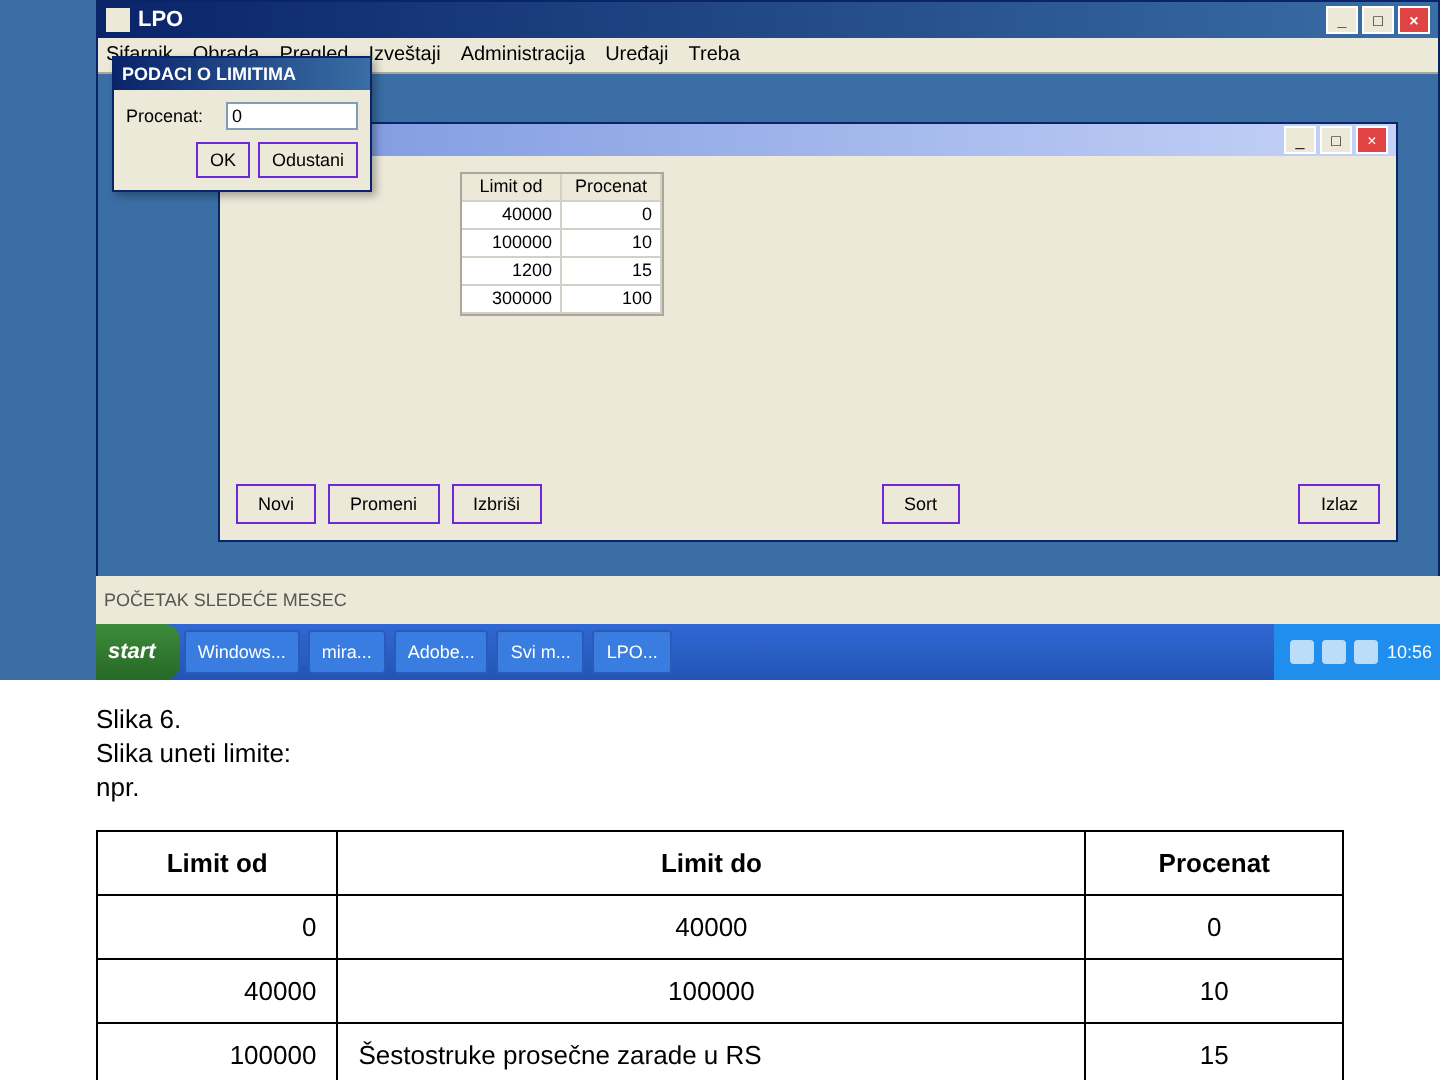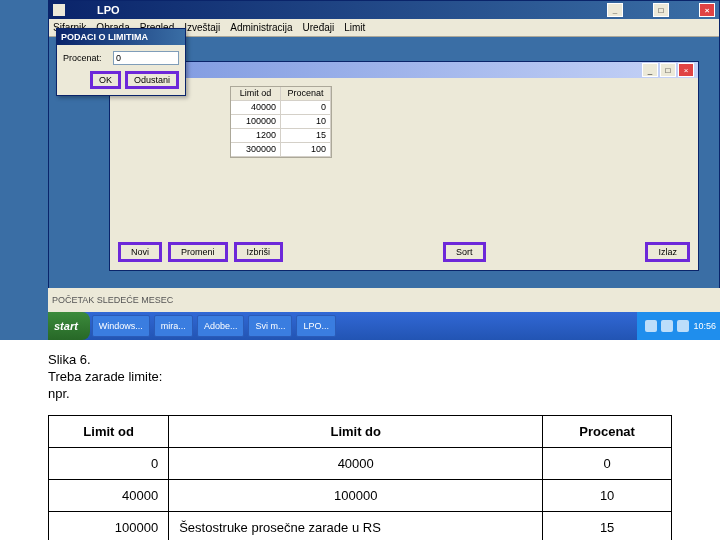--- a/index.html
+++ b/index.html
@@ -3,21 +3,21 @@
 <meta charset="utf-8">
 <style>
   * { box-sizing: border-box; margin: 0; padding: 0; }
   body { font-family: Tahoma, Arial, sans-serif; font-size: 11px; background: #fff; width: 720px; }
   
   
   .screenshot { width: 720px; height: 340px; background: #3a6ea5; position: relative; overflow: hidden; }
   
   
   .outer-window { position: absolute; top: 0; left: 48px; width: 672px; height: 310px; background: #3a6ea5; border: 1px solid #0a246a; }
-  .outer-titlebar { height: 18px; background: linear-gradient(to right, #0a246a, #3a6ea5); display: flex; align-items: center; padding: 0 4px; color: #fff; font-weight: bold; gap: 28px; }
+  .outer-titlebar { height: 18px; background: linear-gradient(to right, #0a246a, #3a6ea5); display: flex; align-items: center; padding: 0 4px; color: #fff; font-weight: bold; }
   .outer-titlebar .icon { width: 12px; height: 12px; background: #ece9d8; margin-right: 4px; }
   .outer-titlebar .spacer { flex: 1; }
   .winbtn { width: 16px; height: 14px; background: #ece9d8; border: 1px solid #fff; margin-left: 2px; font-size: 8px; display: flex; align-items: center; justify-content: center; color: #000; }
   .winbtn.close { background: #e04343; color: #fff; }
   
   
   .menubar { height: 18px; background: #ece9d8; display: flex; align-items: center; padding: 0 4px; font-size: 10px; color: #000; gap: 10px; border-bottom: 1px solid #aca899; }
   
   
   .inner-window { position: absolute; top: 60px; left: 60px; width: 590px; height: 210px; background: #ece9d8; border: 1px solid #0a246a; }
@@ -27,21 +27,21 @@
   .inner-body { padding: 6px; position: relative; height: calc(100% - 16px); }
   
   
   .grid { position: absolute; left: 120px; top: 8px; background: #fff; border: 1px solid #aca899; font-size: 9px; }
   .grid-row { display: flex; }
   .grid-cell { border-right: 1px solid #d4d0c8; border-bottom: 1px solid #d4d0c8; padding: 1px 4px; text-align: right; width: 50px; height: 14px; overflow: hidden; }
   .grid-header .grid-cell { background: #ece9d8; text-align: center; font-weight: normal; }
   
   
   .btn-row { position: absolute; bottom: 8px; left: 8px; right: 8px; display: flex; gap: 6px; justify-content: flex-end; }
-  .btn { height: 20px; padding: 0 10px; background: #ece9d8; border: 3px solid #6d28d9; font-size: 9px; display: flex; align-items: center; justify-content: center; }
+  .btn { height: 20px; padding: 0 10px; background: #ece9d8; border: 1px solid #6d28d9; font-size: 9px; display: flex; align-items: center; justify-content: center; }
   .btn-row .spacer { flex: 1; }
   
   
   .dialog { position: absolute; top: 28px; left: 56px; width: 130px; background: #ece9d8; border: 1px solid #0a246a; z-index: 10; box-shadow: 2px 2px 4px rgba(0,0,0,0.3); }
   .dialog-titlebar { height: 16px; background: linear-gradient(to right, #0a246a, #3a6ea5); color: #fff; font-size: 9px; display: flex; align-items: center; padding: 0 4px; font-weight: bold; }
   .dialog-body { padding: 6px; }
   .dlg-row { display: flex; align-items: center; margin-bottom: 4px; font-size: 9px; }
   .dlg-row label { width: 50px; }
   .dlg-row input { flex: 1; height: 14px; border: 1px solid #7f9db9; font-size: 9px; padding: 0 2px; width: 60px; }
   .dlg-btns { display: flex; gap: 4px; justify-content: flex-end; margin-top: 6px; }
@@ -82,21 +82,21 @@
       <div class="winbtn">□</div>
       <div class="winbtn close">×</div>
     </div>
     <div class="menubar">
       <span>Sifarnik</span>
       <span>Obrada</span>
       <span>Pregled</span>
       <span>Izveštaji</span>
       <span>Administracija</span>
       <span>Uređaji</span>
-      <span>Limit</span>
+      <span>Treba</span>
     </div>
 
     <div class="inner-window">
       <div class="inner-titlebar">
         <div class="spacer"></div>
         <div class="winbtn">_</div>
         <div class="winbtn">□</div>
         <div class="winbtn close">×</div>
       </div>
       <div class="inner-body">
@@ -168,21 +168,21 @@
       <div class="tray-icon"></div>
       <div class="tray-icon"></div>
       <div class="tray-icon"></div>
       <span>10:56</span>
     </div>
   </div>
 </div>
 
 <div class="doc-section">
   <p>Slika 6.</p>
-  <p>Treba zarade limite:</p>
+  <p>Slika uneti limite:</p>
   <p>npr.</p>
 
   <table class="limits">
     <tbody>
         <tr>
       <th>Limit od</th>
       <th>Limit do</th>
       <th>Procenat</th>
     </tr>
     <tr>

